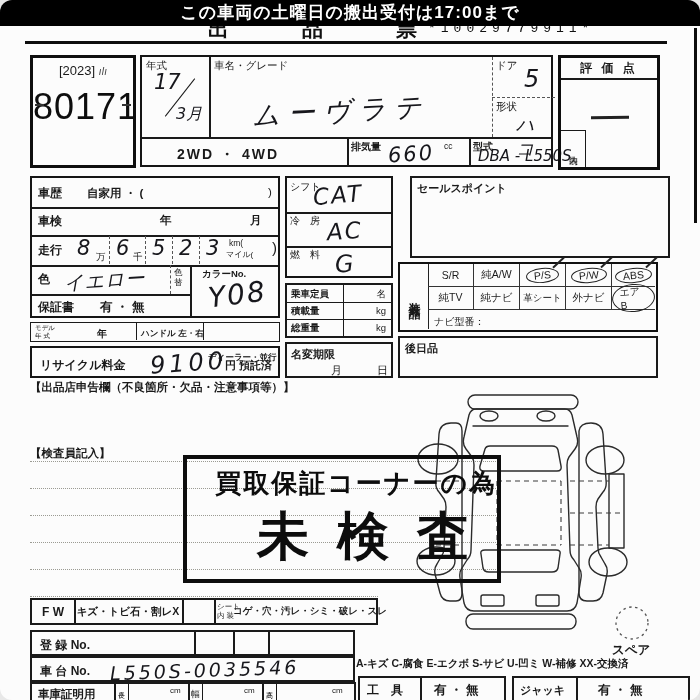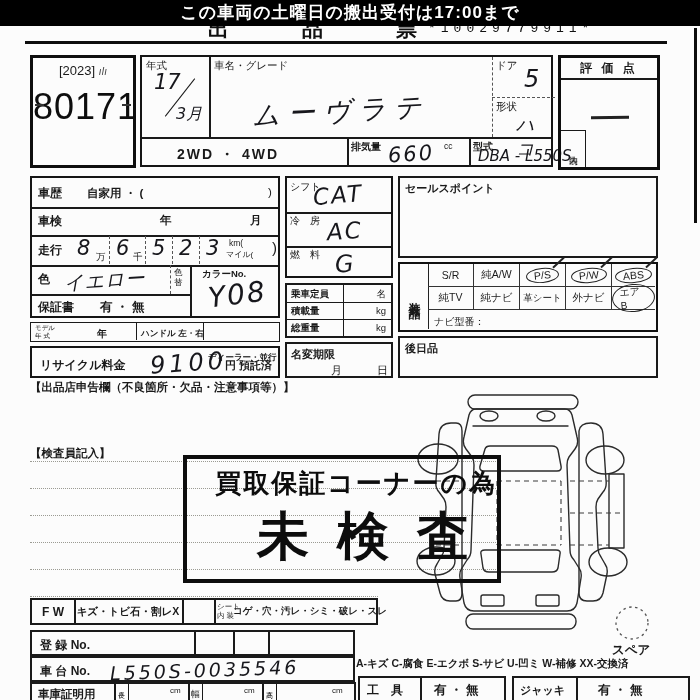--- a/index.html
+++ b/index.html
@@ -1,19 +1,20 @@
 <!DOCTYPE html>
 <html><head>
 <meta charset="utf-8">
 <style>
   html,body{margin:0;padding:0;background:#e8e8e8;}
   .sheet{
     position:relative;width:700px;height:700px;overflow:hidden;
     background:#fcfcfc;color:#1a1a1a;
     font-family:"Liberation Sans","DejaVu Sans",sans-serif;
+    border-radius:12px;
   }
   .abs{position:absolute;}
   .box{position:absolute;box-sizing:border-box;}
   .b2{border:2px solid #1a1a1a;}
   .b25{border:2.5px solid #151515;}
   .b3{border:3.5px solid #0e0e0e;}
   .hl{position:absolute;background:#1a1a1a;height:1.5px;}
   .vl{position:absolute;background:#1a1a1a;width:1.5px;}
   .dvl{position:absolute;width:0;border-left:1.5px dashed #555;}
   .rule{position:absolute;left:30px;width:470px;height:0;border-top:1.6px dotted #9b9b93;z-index:1;}
@@ -168,21 +169,21 @@
     <span class="abs" style="left:4px;top:37px;font-size:9.5px;font-weight:600;">総重量</span>
     <span class="abs" style="right:5px;top:37px;font-size:9.5px;">kg</span>
   </div>
 
   <div class="box b2" style="left:285px;top:342px;width:108px;height:36px;">
     <span class="abs" style="left:4px;top:3px;font-size:11px;font-weight:600;">名変期限</span>
     <span class="abs" style="left:44px;top:19px;font-size:11px;">月</span>
     <span class="abs" style="left:90px;top:19px;font-size:11px;">日</span>
   </div>
 
-  <div class="box b2" style="left:398px;top:176px;width:260px;height:82px;padding-left:16px;">
+  <div class="box b2" style="left:410px;top:176px;width:260px;height:82px;padding-left:16px;">
     <span class="abs" style="left:5px;top:3px;font-size:11px;font-weight:600;">セールスポイント</span>
   </div>
 
   <div class="box" style="left:398px;top:262px;width:260px;height:70px;border:2.5px solid #111;">
     <div class="abs ctr" style="left:0;top:0;width:28px;height:65px;border-right:1.5px solid #222;">
       <span class="vert" style="font-size:12px;font-weight:bold;letter-spacing:3px;">装備品</span>
     </div>
     <div class="eqc" style="left:28px;top:0;width:46px;height:23px;">
         <span class="eq-item">S/R</span>
       </div>

